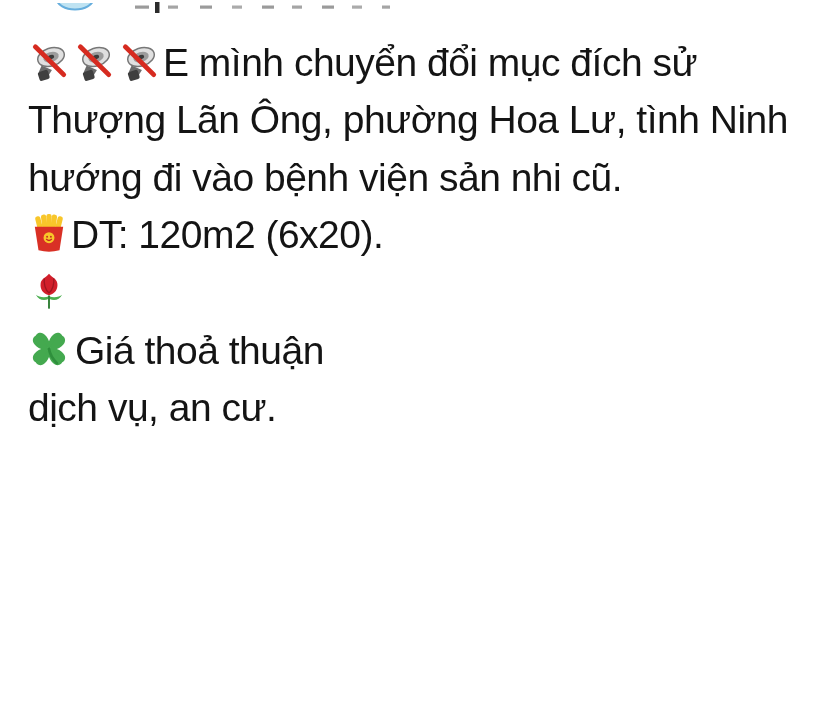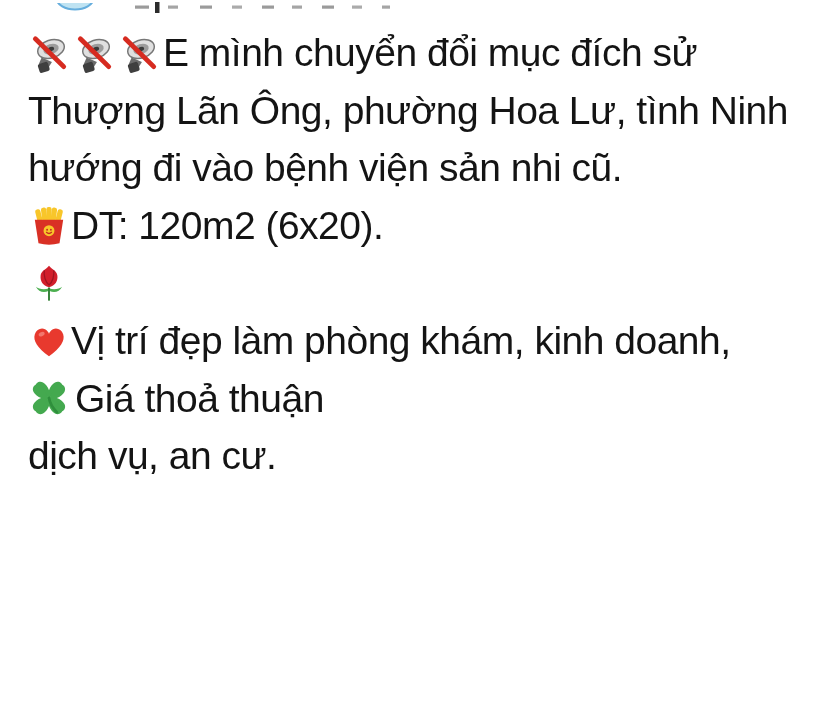--- a/index.html
+++ b/index.html
@@ -12,21 +12,21 @@
   
   .top-fragment{position:absolute;top:0;left:0;width:817px;height:14px;}
   .frag-blue{position:absolute;top:0;left:52px;width:46px;height:11px;overflow:hidden;}
   .frag-marks{position:absolute;top:0;left:120px;width:320px;height:12px;}
 
   
   .post-body{
     position:absolute;top:24px;left:28px;right:10px;
     color:#141414;font-size:39px;letter-spacing:-0.5px;
   }
-  .line{display:flex;align-items:center;height:57.6px;white-space:nowrap;}
+  .line{display:flex;align-items:flex-end;height:57.6px;white-space:nowrap;}
   .line-text{line-height:1;}
   .emoji{display:inline-block;width:42px;height:42px;margin-right:5px;flex:0 0 auto;}
   .emoji svg{width:100%;height:100%;display:block;}
   [data-name="french-fries-icon"],[data-name="red-heart-icon"]{margin-right:1px;}
   [data-name="muted-speaker-icon"]{margin-right:3px;}
 </style>
 </head>
 <body>
 
 <div class="canvas" data-name="post-screenshot">
@@ -124,29 +124,20 @@
             <path d="M20 3.5 C16.5 7.5 12.5 8.5 12 13 C11.5 18 14 22.5 20 24 C26 22.5 28.5 18 28 13 C27.5 8.5 23.5 7.5 20 3.5 Z" fill="#d21f2b"></path>
             <path d="M15.5 8 C14.8 13 16.5 19 20 22" stroke="#9e1520" stroke-width="1.2" fill="none"></path>
             <path d="M24.5 8 C25.2 13 23.5 19 20 22" stroke="#9e1520" stroke-width="1.2" fill="none"></path>
             <path d="M20 25 C15 27 10 25.5 7.5 23.5 C10 28.5 15 29.5 19.5 27.5 Z" fill="#4caf50"></path>
             <path d="M20 25 C25 27 30 25.5 32.5 23.5 C30 28.5 25 29.5 20.5 27.5 Z" fill="#4caf50"></path>
             <rect x="19.1" y="24" width="1.8" height="13" rx="0.9" fill="#2e7d32"></rect>
           </svg>
         </span>
       </div>
       <div class="line" data-name="post-line">
-        <span class="emoji" data-name="red-heart-icon">
-          <svg viewBox="0 0 40 40">
-            <path d="M20 34.5 C9 26.5 4.5 19.5 6.5 13.5 C8 9 12.5 7 16.2 8.8 C18 9.7 19.3 11.3 20 13 C20.7 11.3 22 9.7 23.8 8.8 C27.5 7 32 9 33.5 13.5 C35.5 19.5 31 26.5 20 34.5 Z" fill="#e8392e"></path>
-            <ellipse cx="13" cy="13.5" rx="3" ry="1.9" fill="#f2776d" transform="rotate(-25 13 13.5)"></ellipse>
-          </svg>
-        </span>
-        <span class="line-text" data-name="post-line-text">Vị trí đẹp làm phòng khám, kinh doanh,</span>
-      </div>
-      <div class="line" data-name="post-line">
         <span class="emoji" data-name="four-leaf-clover-icon">
           <svg viewBox="0 0 40 40">
             <g fill="#44a94f">
               <path d="M20 20 C13 14 7 14.5 7 9.5 C7 5.5 11 3.5 14.3 5.3 C16.5 6.5 19 9.5 20 12.5 C21 9.5 23.5 6.5 25.7 5.3 C29 3.5 33 5.5 33 9.5 C33 14.5 27 14 20 20 Z"></path>
               <path transform="rotate(90 20 20)" d="M20 20 C13 14 7 14.5 7 9.5 C7 5.5 11 3.5 14.3 5.3 C16.5 6.5 19 9.5 20 12.5 C21 9.5 23.5 6.5 25.7 5.3 C29 3.5 33 5.5 33 9.5 C33 14.5 27 14 20 20 Z"></path>
               <path transform="rotate(180 20 20)" d="M20 20 C13 14 7 14.5 7 9.5 C7 5.5 11 3.5 14.3 5.3 C16.5 6.5 19 9.5 20 12.5 C21 9.5 23.5 6.5 25.7 5.3 C29 3.5 33 5.5 33 9.5 C33 14.5 27 14 20 20 Z"></path>
               <path transform="rotate(270 20 20)" d="M20 20 C13 14 7 14.5 7 9.5 C7 5.5 11 3.5 14.3 5.3 C16.5 6.5 19 9.5 20 12.5 C21 9.5 23.5 6.5 25.7 5.3 C29 3.5 33 5.5 33 9.5 C33 14.5 27 14 20 20 Z"></path>
             </g>
             <path d="M20 20 C21 26 24 30 27.5 33.5" stroke="#2f8f3c" stroke-width="2.6" fill="none" stroke-linecap="round"></path>
           </svg>

